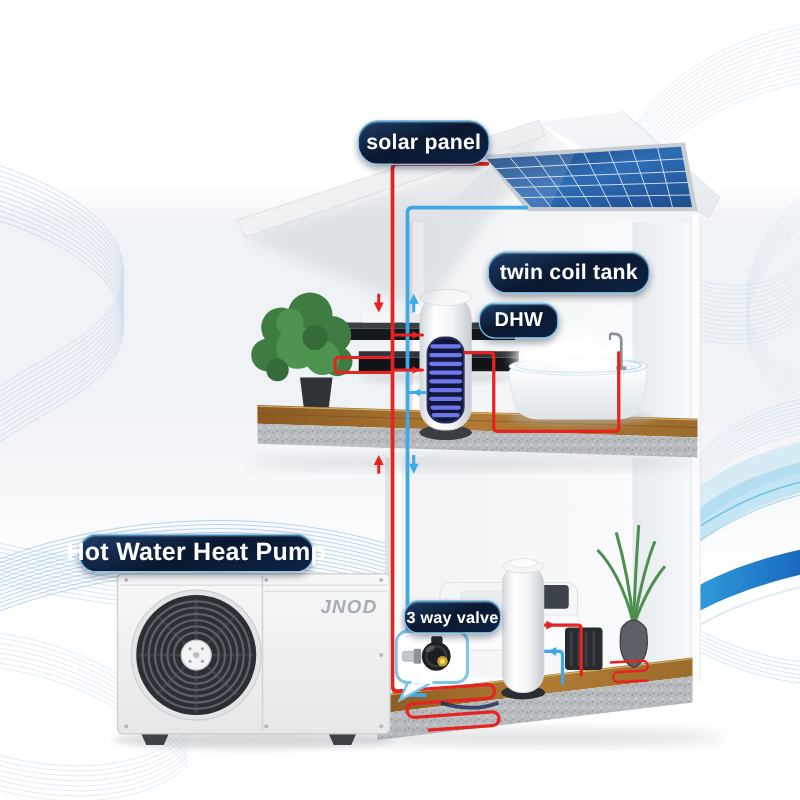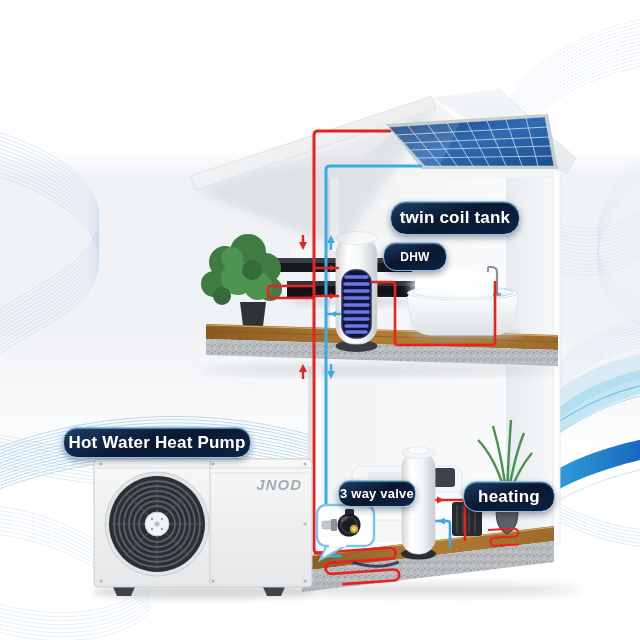--- a/index.html
+++ b/index.html
@@ -6,23 +6,23 @@
     font-family:"Liberation Sans",sans-serif;}
   #stage{position:relative;width:640px;height:640px;background:#fff;}
   #scene{position:absolute;left:0;top:0;}
   .pill{position:absolute;display:flex;align-items:center;justify-content:center;
     background:linear-gradient(160deg,#1d3d66 0%,#0a1830 48%,#0d2344 100%);
     border:1.5px solid #7fc1e8;color:#ffffff;font-weight:700;white-space:nowrap;
     box-shadow:0 3px 6px rgba(8,18,38,.38), inset 0 1px 1px rgba(160,215,245,.55);
     letter-spacing:.2px;}
   #lab-solar  {left:286px;top: 96px;width:104px;height:34px;font-size:17px;border-radius:17px;}
   #lab-twin   {left:390px;top:201px;width:128px;height:32px;font-size:17px;border-radius:16px;}
-  #lab-dhw    {left:383px;top:242px;width: 62px;height:27px;font-size:12px;border-radius:13px;}
-  #lab-hp     {left: 63px;top:427px;width:186px;height:29px;font-size:17px;border-radius:14px;}
-  #lab-valve  {left:323px;top:480px;width: 76px;height:25px;font-size:13px;border-radius:12px;margin-left:15px;}
+  #lab-dhw    {left:383px;top:242px;width: 62px;height:27px;font-size:16px;border-radius:13px;}
+  #lab-hp     {left: 63px;top:427px;width:186px;height:29px;font-size:20px;border-radius:14px;}
+  #lab-valve  {left:323px;top:480px;width: 76px;height:25px;font-size:13px;border-radius:12px;}
   #lab-buffer {left:421px;top:436px;width:117px;height:32px;font-size:17px;border-radius:16px;}
   #lab-heating{left:463px;top:481px;width: 90px;height:29px;font-size:17px;border-radius:14px;}
 </style>
 </head>
 <body>
 
 <div id="stage">
 <svg id="scene" width="640" height="640" viewBox="0 0 640 640" xmlns="http://www.w3.org/2000/svg">
   <defs>
     <linearGradient id="bgBand" x1="0" y1="0" x2="0" y2="1">
@@ -469,18 +469,18 @@
       <rect x="331" y="519" width="6" height="12" rx="1" fill="#8d9399"></rect>
       <circle cx="349" cy="525" r="11.5" fill="#1b1e22"></circle>
       <circle cx="349" cy="525" r="8" fill="none" stroke="#34383d" stroke-width="2"></circle>
       <circle cx="354" cy="529" r="4.2" fill="#caa227"></circle>
       <circle cx="354" cy="529" r="2" fill="#f2dc7a"></circle>
       <ellipse cx="344" cy="519" rx="4" ry="2.5" fill="#ffffff" opacity="0.18" transform="rotate(-25 344 519)"></ellipse>
     </g>
   </g>
 </svg>
 
+<div class="pill" id="lab-solar">solar panel</div>
 <div class="pill" id="lab-twin">twin coil tank</div>
 <div class="pill" id="lab-dhw">DHW</div>
 <div class="pill" id="lab-hp">Hot Water Heat Pump</div>
 <div class="pill" id="lab-valve">3 way valve</div>
-<div class="pill" id="lab-heating">heating</div>
 </div>
 
 </body></html>

